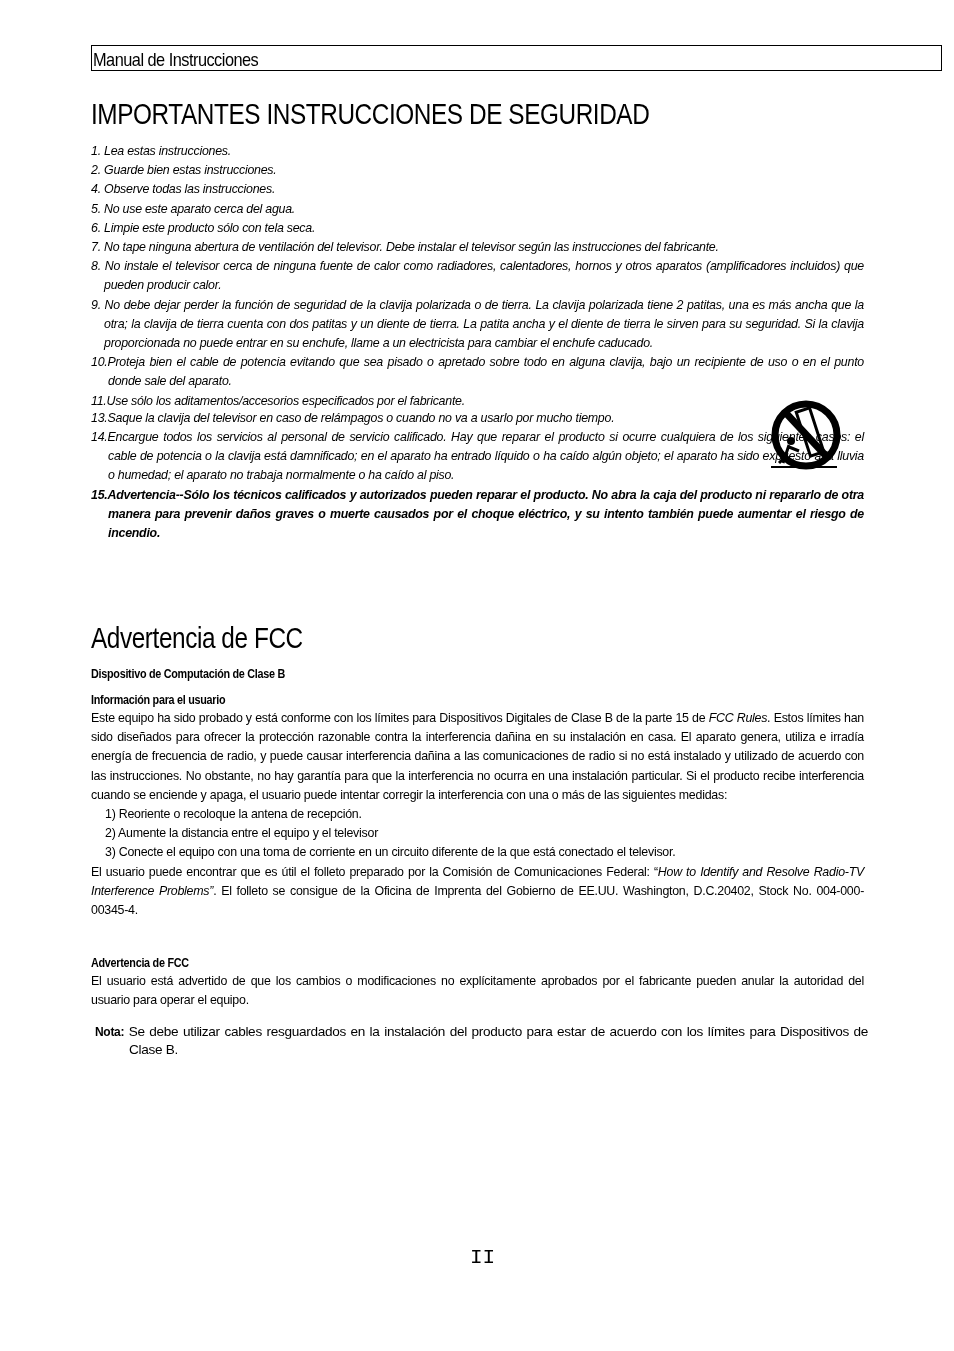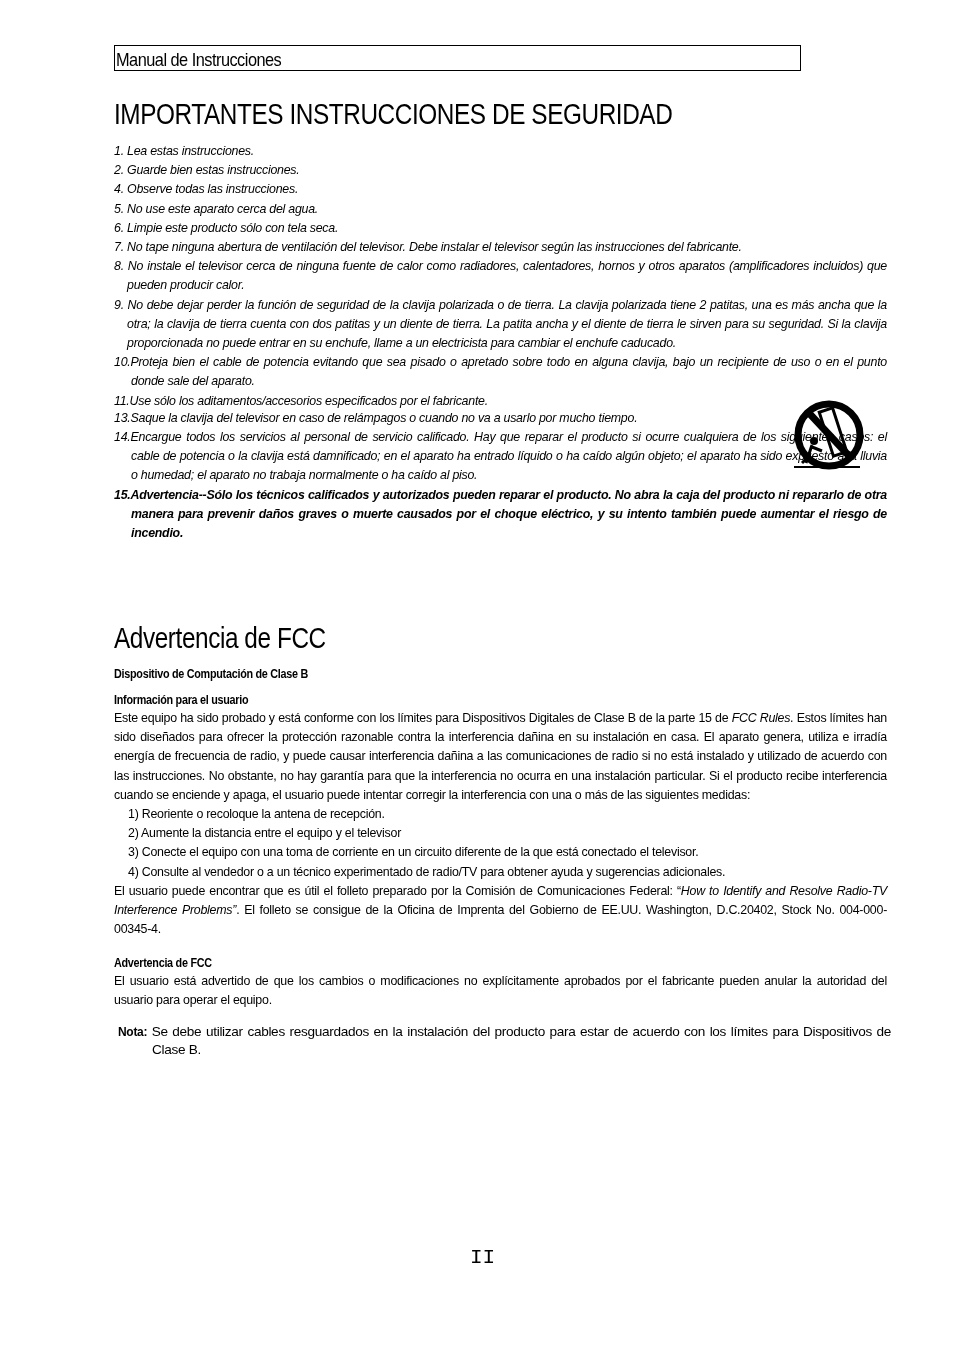--- a/index.html
+++ b/index.html
@@ -1,17 +1,17 @@
 <!DOCTYPE html>
 <html><head>
   <meta charset="utf-8">
   <style>
     html, body { margin: 0; padding: 0; background: #ffffff; }
     body { width: 954px; height: 1351px; position: relative; overflow: hidden; color: #000; font-family: "Liberation Sans", sans-serif; }
-    .page { position: absolute; left: 91px; top: 45px; width: 687px; margin-left: 23px; }
+    .page { position: absolute; left: 91px; top: 45px; width: 851px; }
     .header-box { border: 1px solid #000; height: 26px; box-sizing: border-box; padding: 0 0 0 1px; font-size: 19px; line-height: 27px; letter-spacing: -0.6px; transform-origin: left; }
     .header-box span { display: inline-block; transform: scaleX(0.86); transform-origin: left; }
     .h1 { position: absolute; font-weight: normal; font-size: 29px; letter-spacing: -0.5px; white-space: nowrap; }
     .h1 span { display: inline-block; transform: scaleX(0.84); transform-origin: left; }
     .list { position: absolute; left: 0; width: 773px; font-size: 12.4px; line-height: 19.2px; }
     .item { position: relative; text-align: justify; letter-spacing: -0.25px; font-style: italic; }
     .hang1 { padding-left: 13px; text-indent: -13px; }
     .hang2 { padding-left: 17px; text-indent: -17px; }
     .bold { font-weight: bold; }
     .sub { position: absolute; left: 0; font-weight: bold; font-size: 12px; letter-spacing: -0.3px; }
@@ -74,21 +74,20 @@
 
   <div class="sub" style="top:648px;">
     <span>Información para el usuario</span>
   </div>
 
   <div class="para" style="top:664px;">
     <span>Este equipo ha sido probado y está conforme con los límites para Dispositivos Digitales de Clase B de la parte 15 de </span><i>FCC Rules</i><span>. Estos límites han sido diseñados para ofrecer la protección razonable contra la interferencia dañina en su instalación en casa. El aparato genera, utiliza e irradía energía de frecuencia de radio, y puede causar interferencia dañina a las comunicaciones de radio si no está instalado y utilizado de acuerdo con las instrucciones. No obstante, no hay garantía para que la interferencia no ocurra en una instalación particular. Si el producto recibe interferencia cuando se enciende y apaga, el usuario puede intentar corregir la interferencia con una o más de las siguientes medidas:</span>
     <div class="measure">1) Reoriente o recoloque la antena de recepción.</div>
     <div class="measure">2) Aumente la distancia entre el equipo y el televisor</div>
     <div class="measure">3) Conecte el equipo con una toma de corriente en un circuito diferente de la que está conectado el televisor.</div>
-    <div class="measure">4) Consulte al vendedor o a un técnico experimentado de radio/TV para obtener ayuda y sugerencias adicionales.</div>
     <div>
       <span>El usuario puede encontrar que es útil el folleto preparado por la Comisión de Comunicaciones Federal: “</span><i>How to Identify and Resolve Radio-TV Interference Problems”</i><span>. El folleto se consigue de la Oficina de Imprenta del Gobierno de EE.UU. Washington, D.C.20402, Stock No. 004-000-00345-4.</span>
     </div>
   </div>
 
   <div class="sub" style="top:911px;">
     <span>Advertencia de FCC</span>
   </div>
 
   <div class="para" style="top:927px;">El usuario está advertido de que los cambios o modificaciones no explícitamente aprobados por el fabricante pueden anular la autoridad del usuario para operar el equipo.</div>

